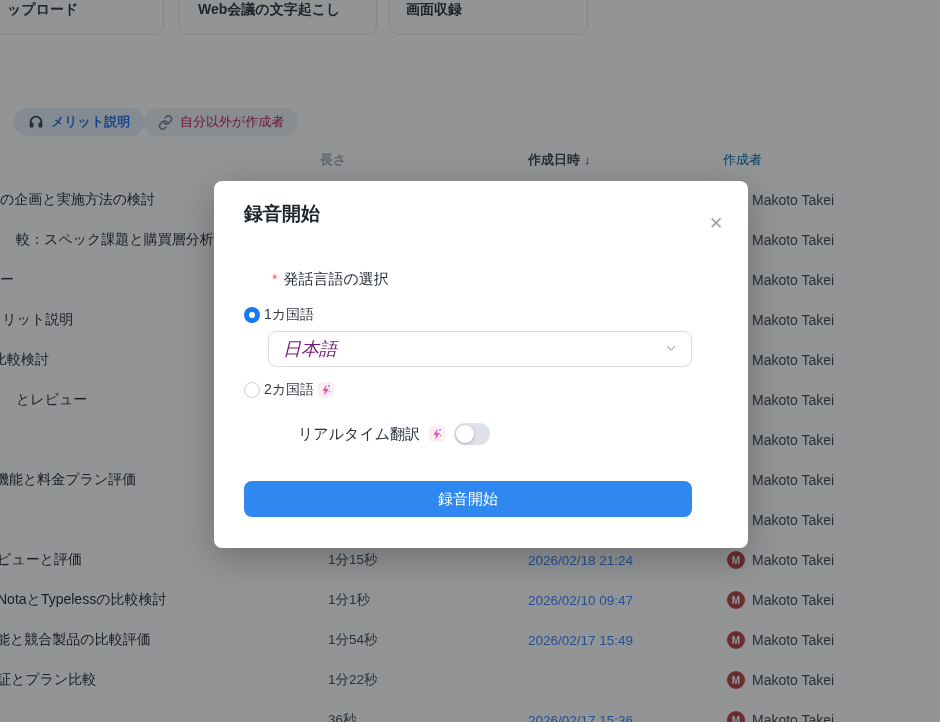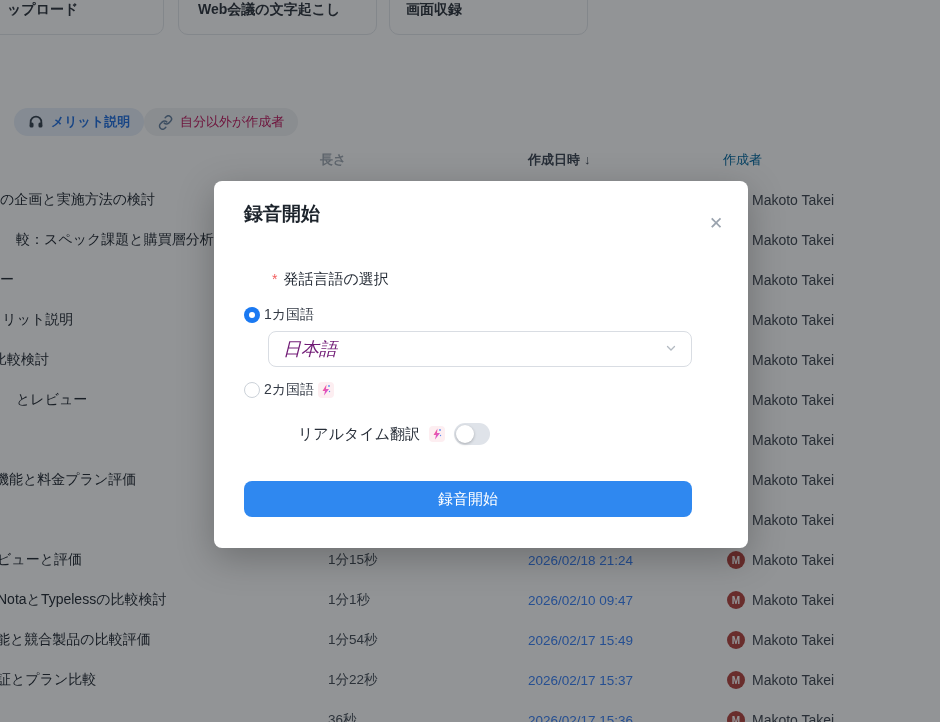--- a/index.html
+++ b/index.html
@@ -221,21 +221,20 @@
         <div class="cell dur">1分54秒</div>
         <div class="cell date">2026/02/17 15:49</div>
         <div class="cell author">
           <span class="avatar">M</span>
           <span>Makoto Takei</span>
         </div>
       </div>
       <div class="row">
         <div class="cell title" style="margin-left: -3px;">証とプラン比較</div>
         <div class="cell dur">1分22秒</div>
-        <div class="cell date">2026/02/17 15:37</div>
         <div class="cell author">
           <span class="avatar">M</span>
           <span>Makoto Takei</span>
         </div>
       </div>
       <div class="row">
         <div class="cell title" style="margin-left: 0px;"></div>
         <div class="cell dur">36秒</div>
         <div class="cell date">2026/02/17 15:36</div>
         <div class="cell author">

